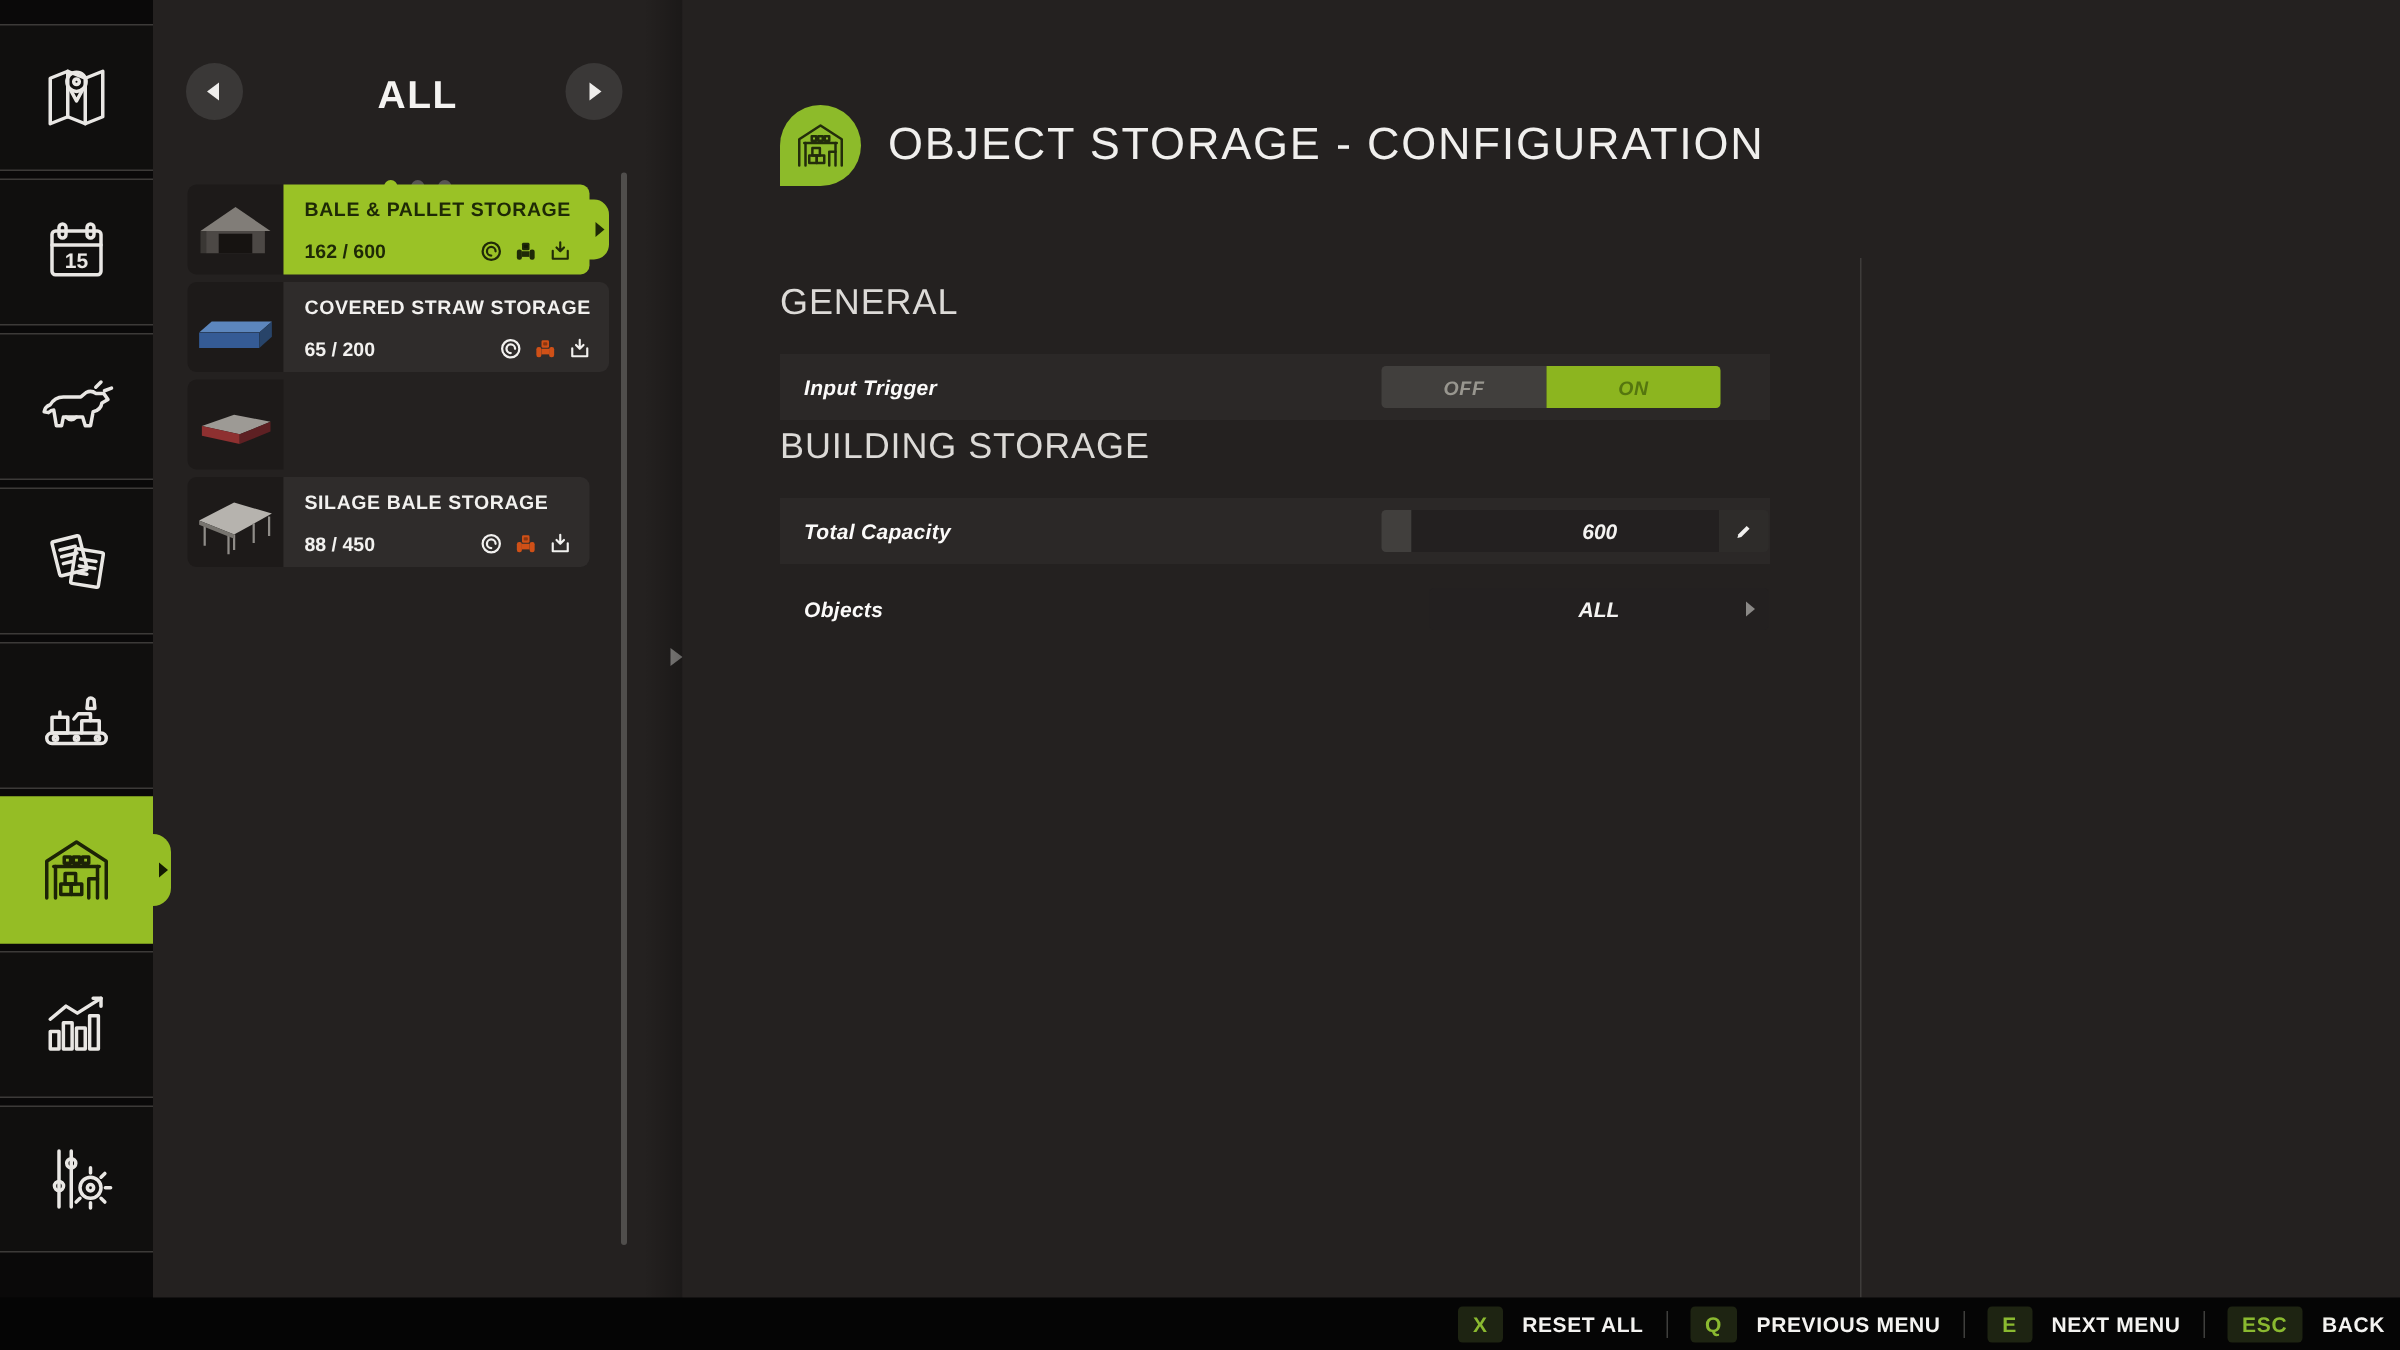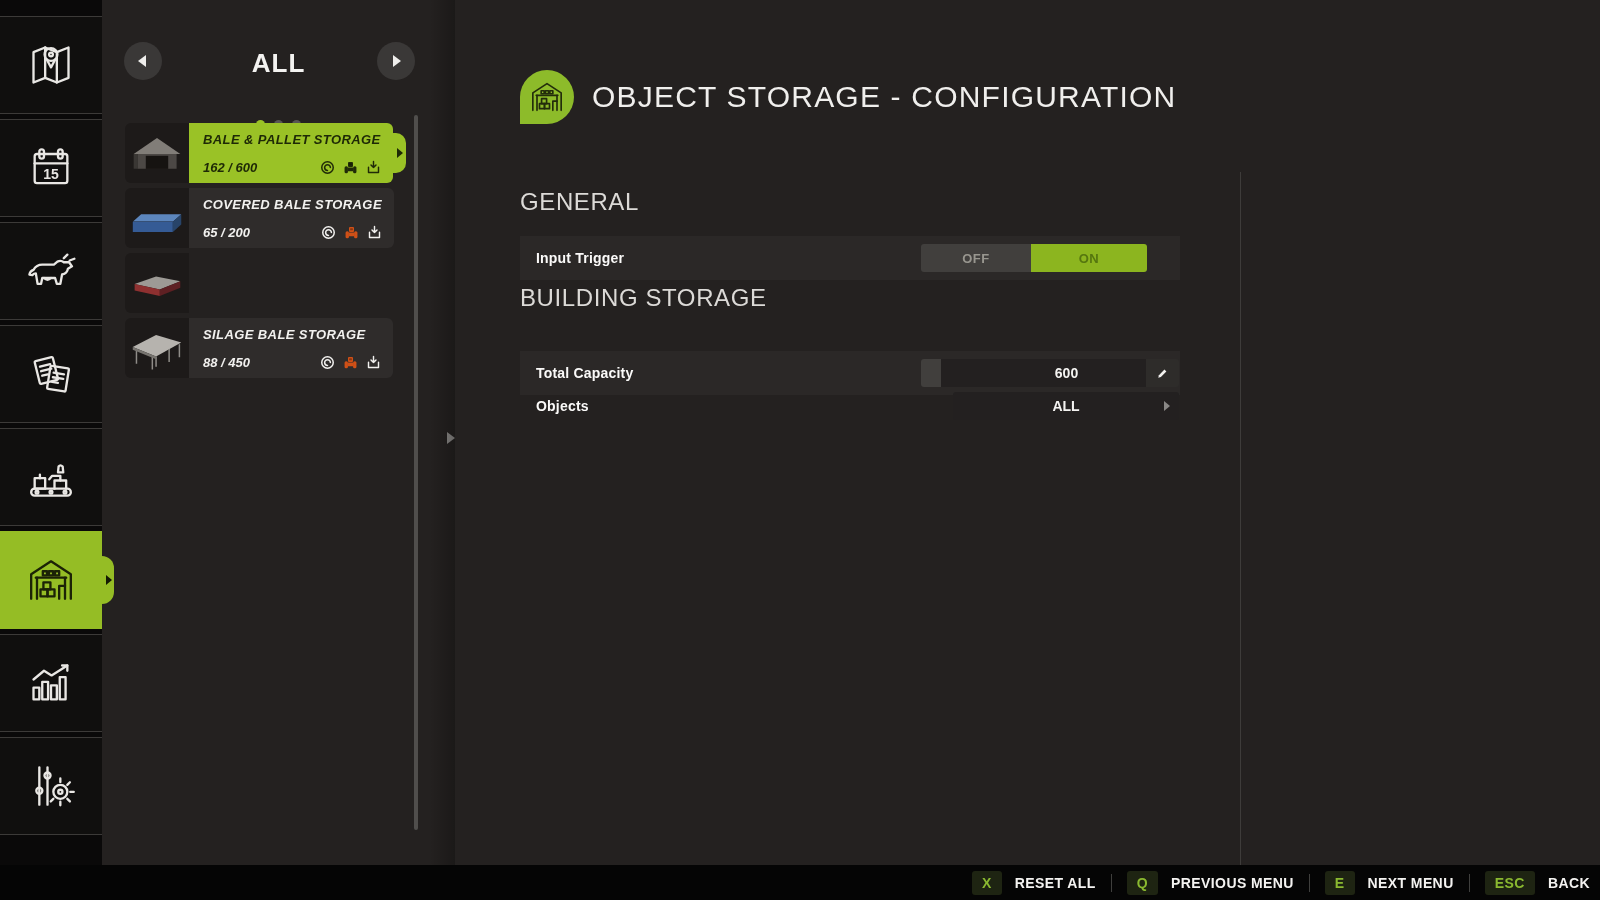--- a/index.html
+++ b/index.html
@@ -33,21 +33,21 @@
     position:absolute; top:4px; width:38px; height:38px; border-radius:50%;
     background:#3a3837; display:flex; align-items:center; justify-content:center; cursor:pointer;
   }
   .nav-circle.left { left:22px; } .nav-circle.right { right:40px; }
   .tri-l { width:0;height:0;border-right:8px solid #efeeec;border-top:6px solid transparent;border-bottom:6px solid transparent; margin-right:2px;}
   .tri-r { width:0;height:0;border-left:8px solid #efeeec;border-top:6px solid transparent;border-bottom:6px solid transparent; margin-left:2px;}
   .dots { position:absolute; top:82px; left:0; width:100%; display:flex; justify-content:center; gap:9px; }
   .dot { width:9px; height:9px; border-radius:50%; background:#575553; }
   .dot.active { background:#9ac226; }
   .list { position:absolute; top:123px; left:23px; width:268px; }
-  .list-item { position:relative; height:60px; margin-bottom:5px; display:flex; cursor:pointer;font-style:italic; }
+  .list-item { position:relative; height:60px; margin-bottom:5px; display:flex; cursor:pointer; }
   .thumb { width:64px; height:60px; background:#1d1a19; border-radius:6px 0 0 6px; flex:none; display:flex; align-items:center; justify-content:center; overflow:hidden;}
   .thumb svg { width:62px; height:56px; }
   .item-body { flex:1; background:#2f2c2b; border-radius:0 6px 6px 0; padding:9px 12px 8px 14px; display:flex; flex-direction:column; justify-content:space-between; }
   .item-title { font-size:13px; font-weight:bold; letter-spacing:0.4px; color:#f2f1ef; white-space:nowrap; }
   .item-sub { display:flex; align-items:center; }
   .item-count { font-size:13px; font-weight:bold; color:#f2f1ef;text-align:right; }
   .item-icons { margin-left:auto; display:flex; gap:8px; align-items:center; }
   .item-icons svg { width:15px; height:15px; display:block; }
   .ic-white { color:#f2f1ef; } .ic-orange { color:#cf5017; } .ic-dark { color:#202a08; }
   .list-item.selected .item-body { background:#9ac226; }
@@ -61,21 +61,21 @@
   .sel-notch .tri { width:0;height:0;border-left:6px solid #1e2906;border-top:5px solid transparent;border-bottom:5px solid transparent; margin-left:2px;}
   .scrollbar { position:absolute; left:312px; top:115px; width:4px; height:715px; background:#504e4c; border-radius:2px; }
   .panel-handle { position:absolute; left:345px; top:432px; width:0; height:0; border-left:8px solid #8a8886; border-top:6px solid transparent; border-bottom:6px solid transparent; }
   
   .main { position:absolute; left:455px; top:0; right:0; height:865px; background:#242120; }
   .app-header { position:absolute; left:65px; top:70px; display:flex; align-items:center; gap:18px; }
   .app-tile { width:54px; height:54px; background:#8dbb2a; border-radius:27px 27px 27px 0; display:flex; align-items:center; justify-content:center; }
   .app-tile svg { width:40px; height:40px; stroke:#232d0b; fill:none; stroke-width:2; stroke-linecap:round; stroke-linejoin:round; }
   .app-title { font-size:30px; font-weight:300; letter-spacing:1.2px; color:#f0efed; }
   .section-title { position:absolute; left:65px; font-size:24px; font-weight:300; letter-spacing:0.6px; color:#dcdad7; }
-  .row { position:absolute; left:65px; width:660px; height:44px; display:flex; align-items:center; padding:0 1px 0 16px; }
+  .row { position:absolute; left:65px; width:660px; height:44px; display:flex; align-items:center; padding:0 1px 0 16px;font-style:italic; }
   .row.lit { background:#2b2827; }
   .row-label { font-size:14px; font-weight:bold; color:#fbfaf9; letter-spacing:0.2px; }
   .control { margin-left:auto; width:258px; height:28px; display:flex; }
   .toggle-off { width:110px; background:#413f3d; color:#98968f; border-radius:3px 0 0 3px;
     display:flex; align-items:center; justify-content:center; font-size:13px; font-weight:bold; letter-spacing:0.5px; cursor:pointer;}
   .toggle-on { width:116px; background:#8cb51f; color:#55760f; border-radius:0 3px 3px 0;
     display:flex; align-items:center; justify-content:center; font-size:13px; font-weight:bold; letter-spacing:0.5px; cursor:pointer;}
   .num-handle { width:20px; background:#413f3d; border-radius:3px 0 0 3px; flex:none; cursor:pointer;}
   .num-field { flex:1; background:#232020; display:flex; align-items:center; justify-content:center; font-size:14px; font-weight:bold; color:#f4f3f1;padding-left:46px; }
   .num-edit { width:33px; background:#2e2c2a; border-radius:0 3px 3px 0; flex:none; display:flex; align-items:center; justify-content:center; cursor:pointer;}
@@ -308,21 +308,21 @@
         </div>
   </div>
 
   <div class="list-item">
     <div class="thumb">
           <svg>
             <use href="#thumb-tarp"></use>
           </svg>
         </div>
     <div class="item-body">
-      <div class="item-title">COVERED BALE STORAGE</div>
+      <div class="item-title">COVERED STRAW STORAGE</div>
       <div class="item-sub">
         <span class="item-count">65 / 200</span>
         <span class="item-icons">
           <svg class="bale ic-white">
                 <use href="#bale-icon"></use>
               </svg>
           <svg class="tractor ic-orange">
                 <use href="#tractor-icon"></use>
               </svg>
           <svg class="dl ic-white">
@@ -390,21 +390,21 @@
   <div class="row lit" style="top:236px;">
     <span class="row-label">Input Trigger</span>
     <div class="control">
       <div class="toggle-off">OFF</div>
       <div class="toggle-on">ON</div>
     </div>
   </div>
 
   <h2 class="section-title" style="top:284px;">BUILDING STORAGE</h2>
 
-  <div class="row lit" style="top:351px;">
+  <div class="row lit" style="top:332px;">
     <span class="row-label">Total Capacity</span>
     <div class="control">
       <div class="num-handle"></div>
       <div class="num-field">600</div>
       <div class="num-edit">
         <svg>
             <use href="#pencil-icon"></use>
           </svg>
       </div>
     </div>

